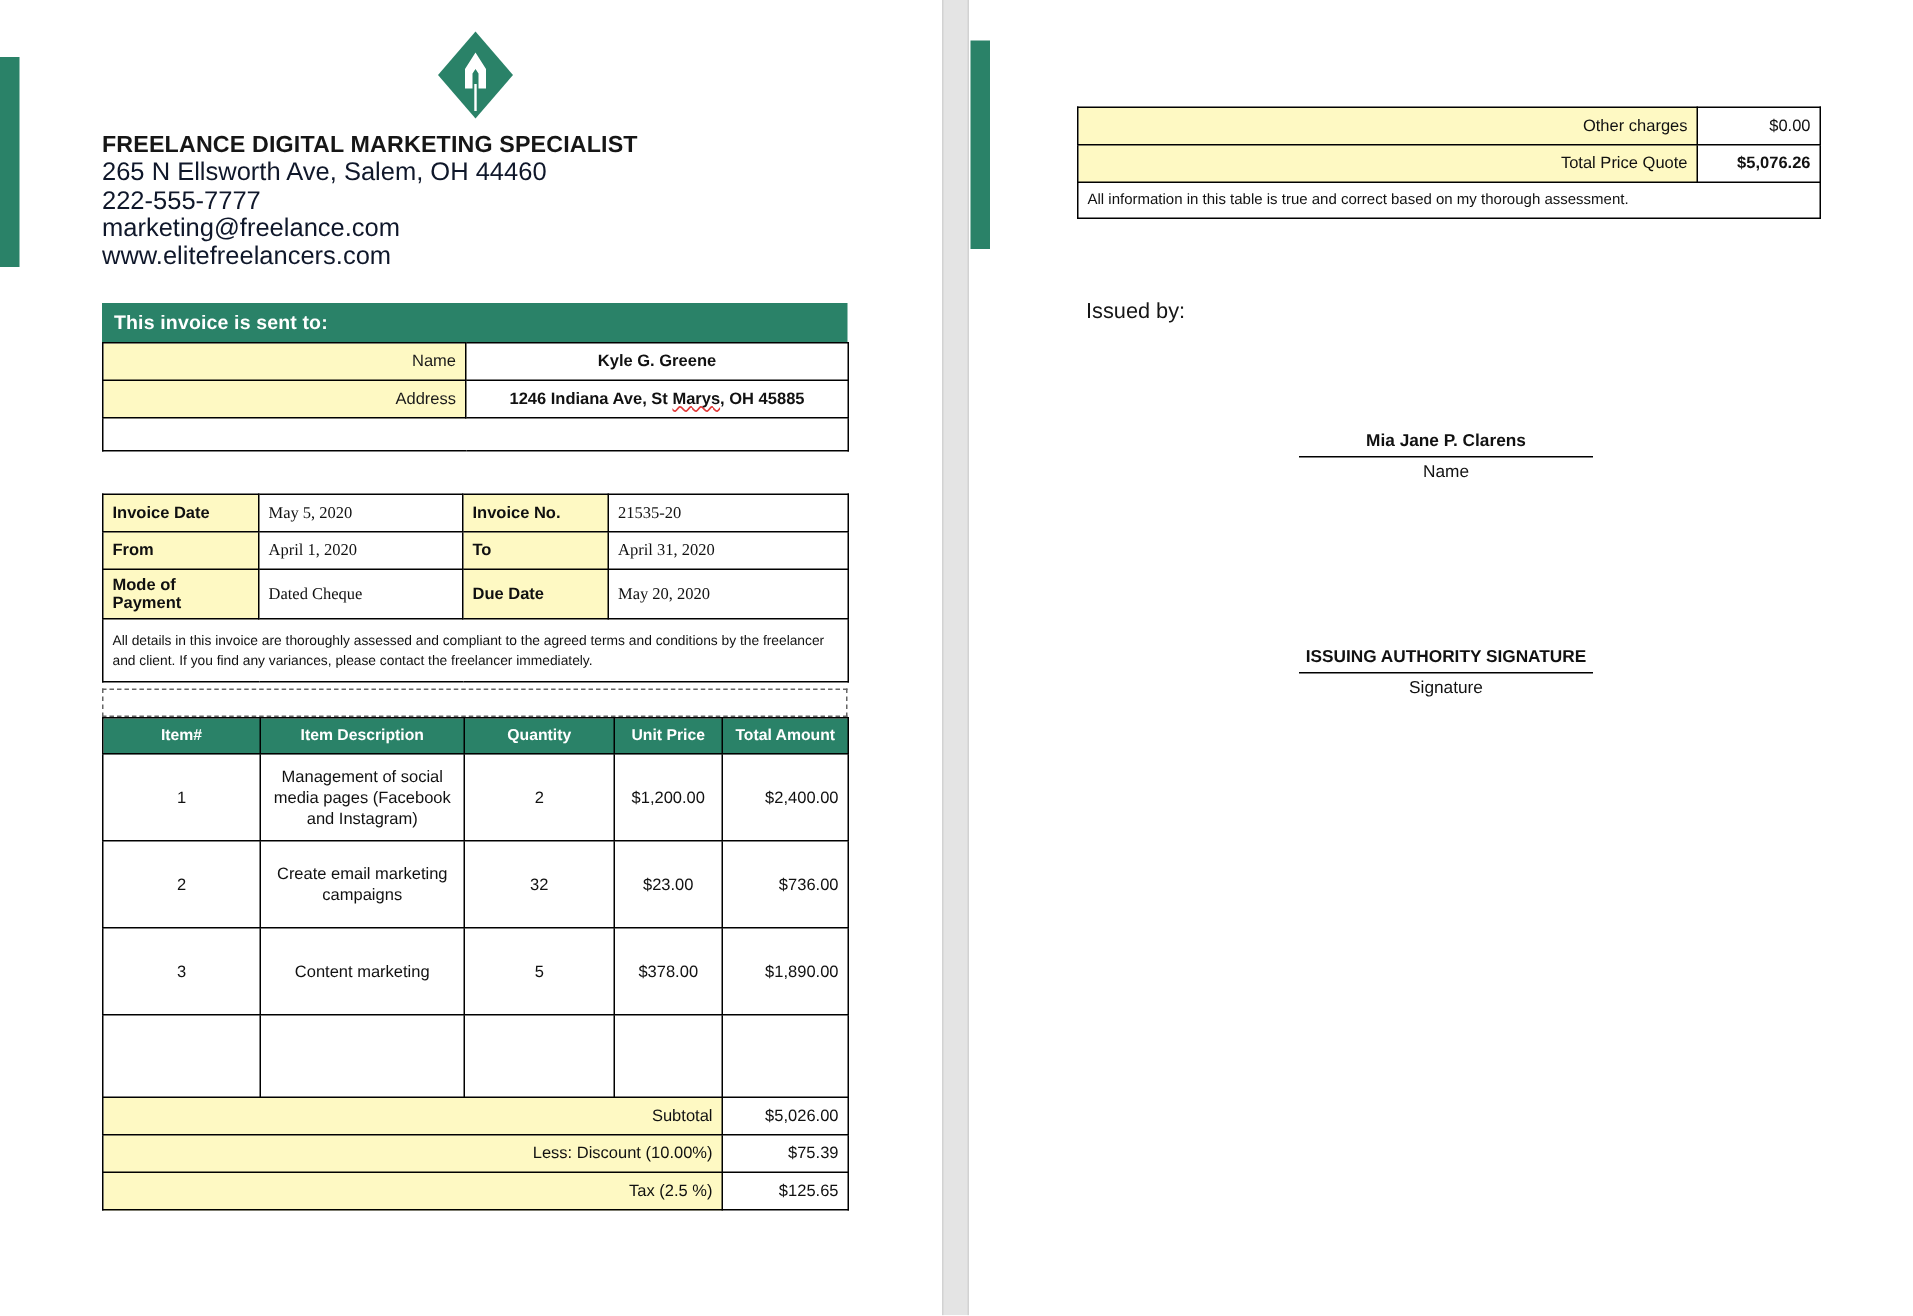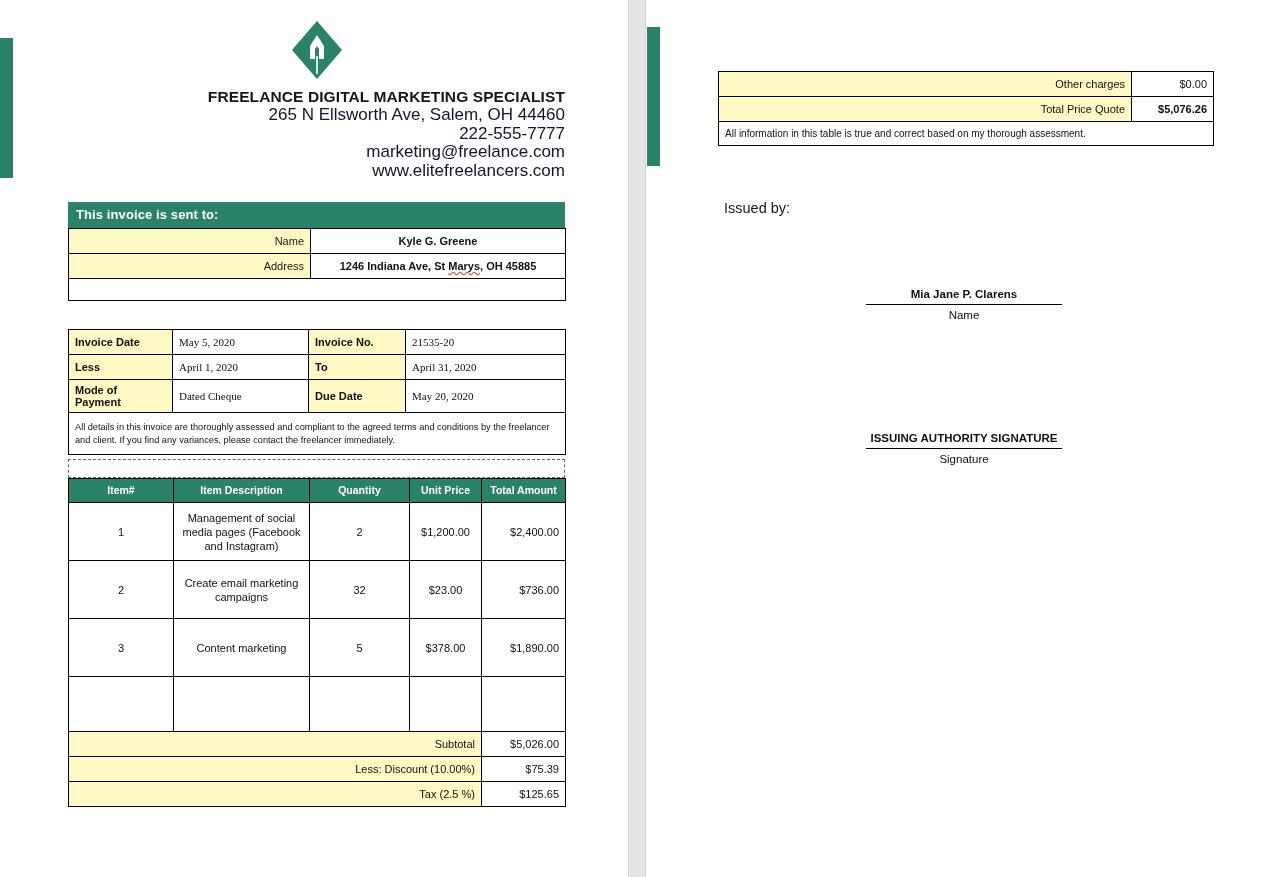--- a/index.html
+++ b/index.html
@@ -44,21 +44,21 @@
   }
   .page.left  { left: 0px;   width: 628px; height: 877px; }
   .page.right { left: 647px; width: 628px; height: 877px; }
 
   
   .letterhead {
     position: absolute;
     left: 68px;
     top: 18px;
     width: 497px;
-    text-align: right;
+    text-align: left;
   }
   .logo-wrap {
     height: 64px;
     display: flex;
     align-items: center;
     justify-content: center;
   }
   .logo-wrap svg { display: block; }
   .company-name {
     font-size: 15.5px;
@@ -247,21 +247,21 @@
   <div class="meta">
     <table class="grid meta-tbl">
       <tbody>
         <tr>
           <td class="cream lblL" style="width:104px">Invoice Date</td>
           <td class="white valL" style="width:136px">May 5, 2020</td>
           <td class="cream lblL" style="width:97px">Invoice No.</td>
           <td class="white valL" style="width:160px">21535-20</td>
         </tr>
         <tr>
-          <td class="cream lblL">Less</td>
+          <td class="cream lblL">From</td>
           <td class="white valL">April 1, 2020</td>
           <td class="cream lblL">To</td>
           <td class="white valL">April 31, 2020</td>
         </tr>
         <tr>
           <td class="cream lblL">Mode of Payment</td>
           <td class="white valL">Dated Cheque</td>
           <td class="cream lblL">Due Date</td>
           <td class="white valL">May 20, 2020</td>
         </tr>

